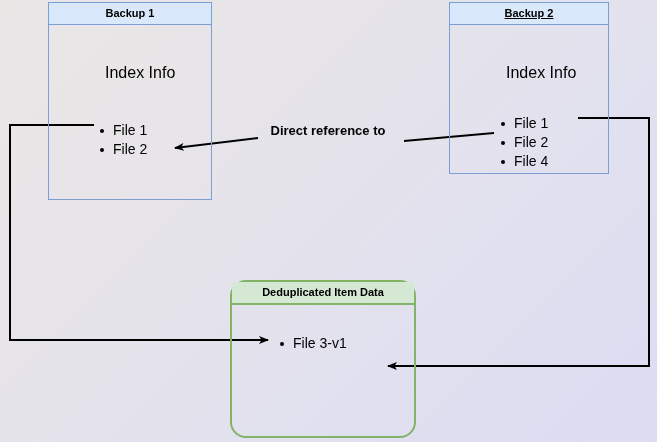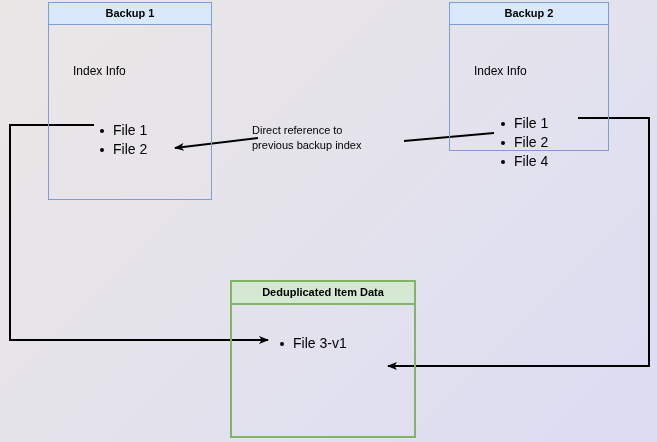--- a/index.html
+++ b/index.html
@@ -56,23 +56,24 @@
   .header-green {
     background: #d5e8d4;
     border-bottom: 2px solid #82b366;
   }
   .box-body {
     position: relative;
     width: 100%;
   }
   .index-title {
     position: absolute;
-    font-size: 12px;
+    font-size: 16px;
     color: #000;
     white-space: nowrap;
+    margin-left: 32px;
   }
   ul.file-list {
     position: absolute;
     list-style: none;
     margin: 3px;
     padding: 0;
   }
   ul.file-list li {
     position: relative;
     font-size: 14px;
@@ -87,25 +88,26 @@
     left: 3px;
     top: 8px;
     width: 4px;
     height: 4px;
     border-radius: 50%;
     background: #000;
   }
   
   .caption {
     position: absolute;
-    text-align: left;
-    font-size: 11px;
+    text-align: center;
+    font-size: 13px;
     line-height: 15px;
     color: #000;
     white-space: nowrap;
+    font-weight: bold;
   }
 </style>
 </head>
 <body>
 
 <div id="canvas">
 
   <svg class="svg-layer" viewBox="0 0 657 442" width="657" height="442">
     <defs>
       <marker id="arrowR" markerWidth="10" markerHeight="8" refX="9" refY="4" orient="auto" markerUnits="userSpaceOnUse">
@@ -128,39 +130,38 @@
     <div class="box-header header-blue">Backup 1</div>
     <div class="box-body" style="height:175px;">
       <div class="index-title" style="left:24px; top:39px;">Index Info</div>
       <ul class="file-list" style="left:45px; top:93px;">
         <li>File 1</li>
         <li>File 2</li>
       </ul>
     </div>
   </div>
 
-  <div class="box box-blue" style="left:449px; top:2px; width:160px; height:149px;">
+  <div class="box box-blue" style="left:449px; top:2px; width:160px; height:172px;text-decoration:underline;">
     <div class="box-header header-blue">Backup 2</div>
     <div class="box-body" style="height:175px;">
       <div class="index-title" style="left:24px; top:39px;">Index Info</div>
       <ul class="file-list" style="left:45px; top:86px;">
         <li>File 1</li>
         <li>File 2</li>
         <li>File 4</li>
       </ul>
     </div>
   </div>
 
-  <div class="box box-green" style="left:230px; top:280px; width:186px; height:158px;">
+  <div class="box box-green" style="left:230px; top:280px; width:186px; height:158px;border-radius:16px;">
     <div class="box-header header-green">Deduplicated Item Data</div>
     <div class="box-body" style="height:134px;">
       <ul class="file-list" style="left:42px; top:26px;">
         <li>File 3-v1</li>
       </ul>
     </div>
   </div>
 
   <div class="caption" style="left:252px; top:123px; width:152px;">
     <div>Direct reference to</div>
-    <div>previous backup index</div>
   </div>
 
 </div>
 
 </body></html>

